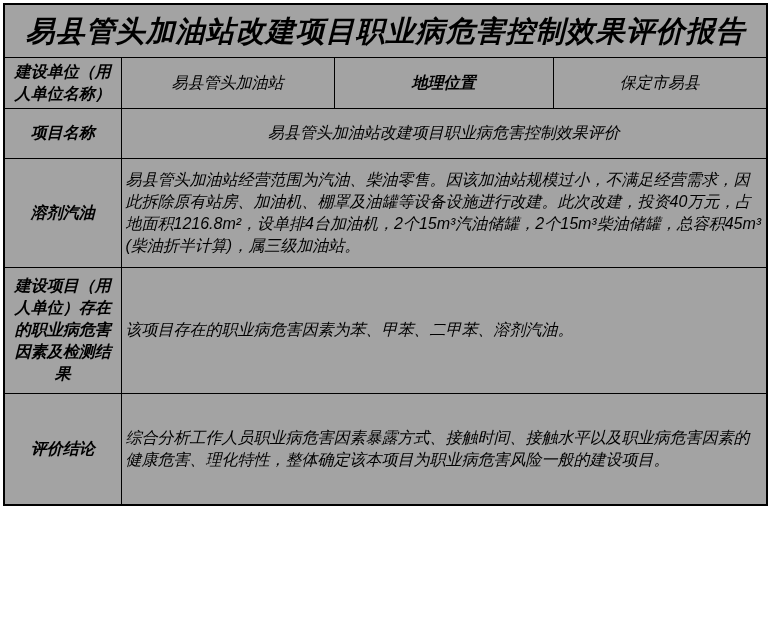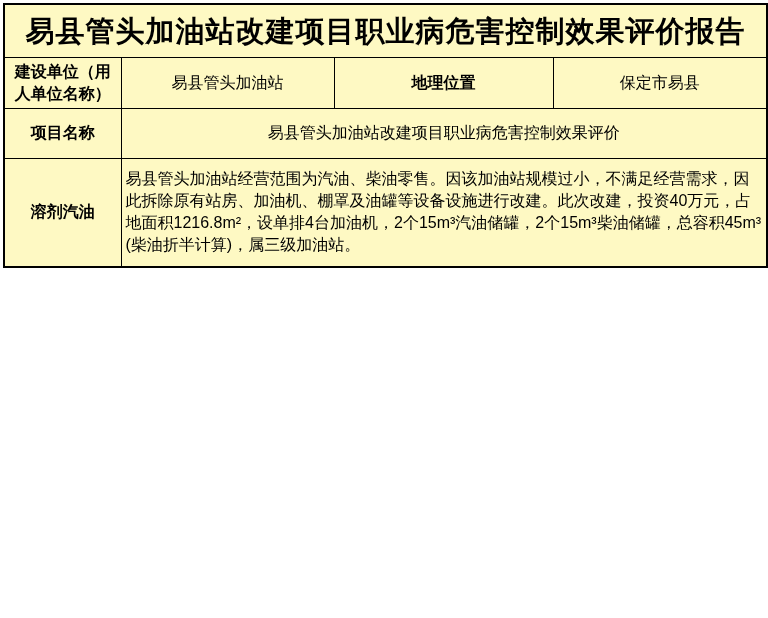--- a/index.html
+++ b/index.html
@@ -19,21 +19,22 @@
     width: 768px;
     height: 618px;
     background: #ffffff;
   }
   table.report {
     border-collapse: collapse;
     table-layout: fixed;
     width: 763px;
     margin: 3px 0 0 3px;
     border: 2px solid #000000;
-    background: #fef9c3;
+    background: #a3a3a3;
+    font-style: italic;
   }
   td {
     border: 1px solid #000000;
     vertical-align: middle;
     font-size: 16px;
     line-height: 22px;
     padding: 2px 4px;
     overflow: hidden;
     word-break: break-all;
   }
@@ -84,17 +85,25 @@
       <td colspan="5" class="center">易县管头加油站改建项目职业病危害控制效果评价</td>
     </tr>
 
     <tr style="height:109px">
       <td class="label">溶剂汽油</td>
       <td colspan="5" class="left">易县管头加油站经营范围为汽油、柴油零售。因该加油站规模过小，不满足经营需求，因此拆除原有站房、加油机、棚罩及油罐等设备设施进行改建。此次改建，投资40万元，占地面积1216.8m²，设单排4台加油机，2个15m³汽油储罐，2个15m³柴油储罐，总容积45m³(柴油折半计算)，属三级加油站。</td>
     </tr>
 
 
 
+    <tr style="height:126px">
+      <td class="label">建设项目（用人单位）存在的职业病危害因素及检测结果</td>
+      <td colspan="5" class="left">该项目存在的职业病危害因素为苯、甲苯、二甲苯、溶剂汽油。</td>
+    </tr>
 
+    <tr style="height:112px">
+      <td class="label">评价结论</td>
+      <td colspan="5" class="left">综合分析工作人员职业病危害因素暴露方式、接触时间、接触水平以及职业病危害因素的健康危害、理化特性，整体确定该本项目为职业病危害风险一般的建设项目。</td>
+    </tr>
   </tbody>
     </table>
 
 </div>
 
 </body></html>

